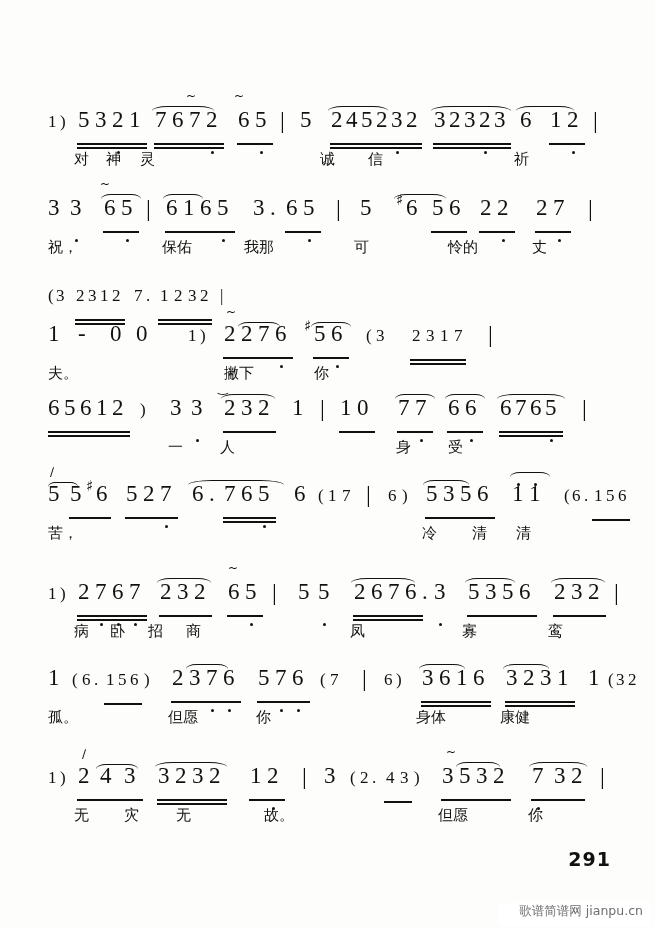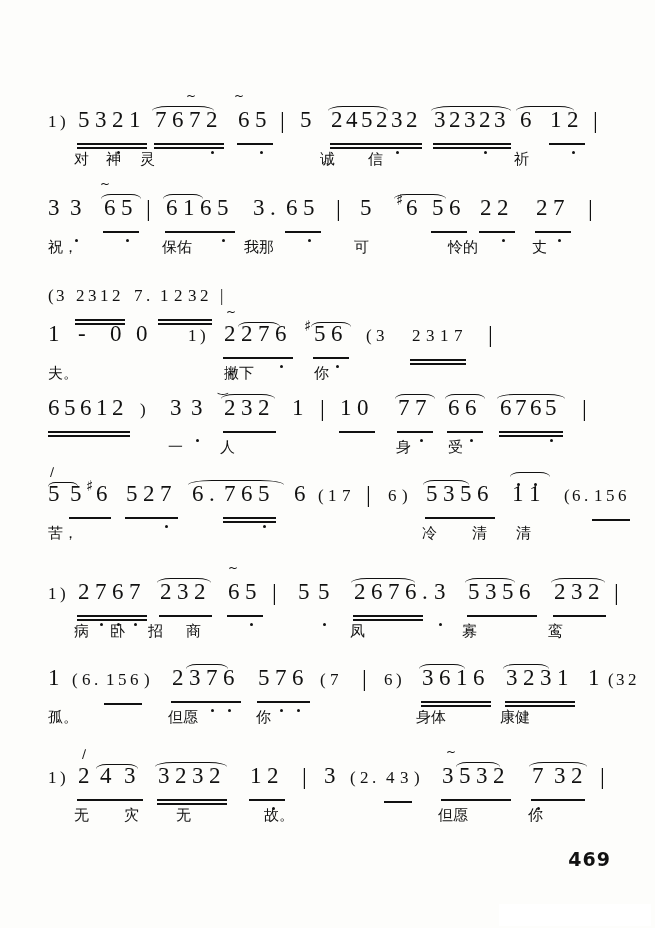--- a/index.html
+++ b/index.html
@@ -657,17 +657,18 @@
     <div class="lyr">
       <span class="lc" style="left:26px;">无</span>
       <span class="lc" style="left:76px;">灾</span>
       <span class="lc" style="left:128px;">无</span>
       <span class="lc" style="left:216px;">故。</span>
       <span class="lc" style="left:390px;">但愿</span>
       <span class="lc" style="left:480px;">你</span>
     </div>
   </div>
 
-  <div class="pageno">469</div>
+  <div class="pageno">291</div>
 
   <div class="wm-box"></div>
+  <div class="watermark">歌谱简谱网 jianpu.cn</div>
 
 </div>
 
 </body></html>

